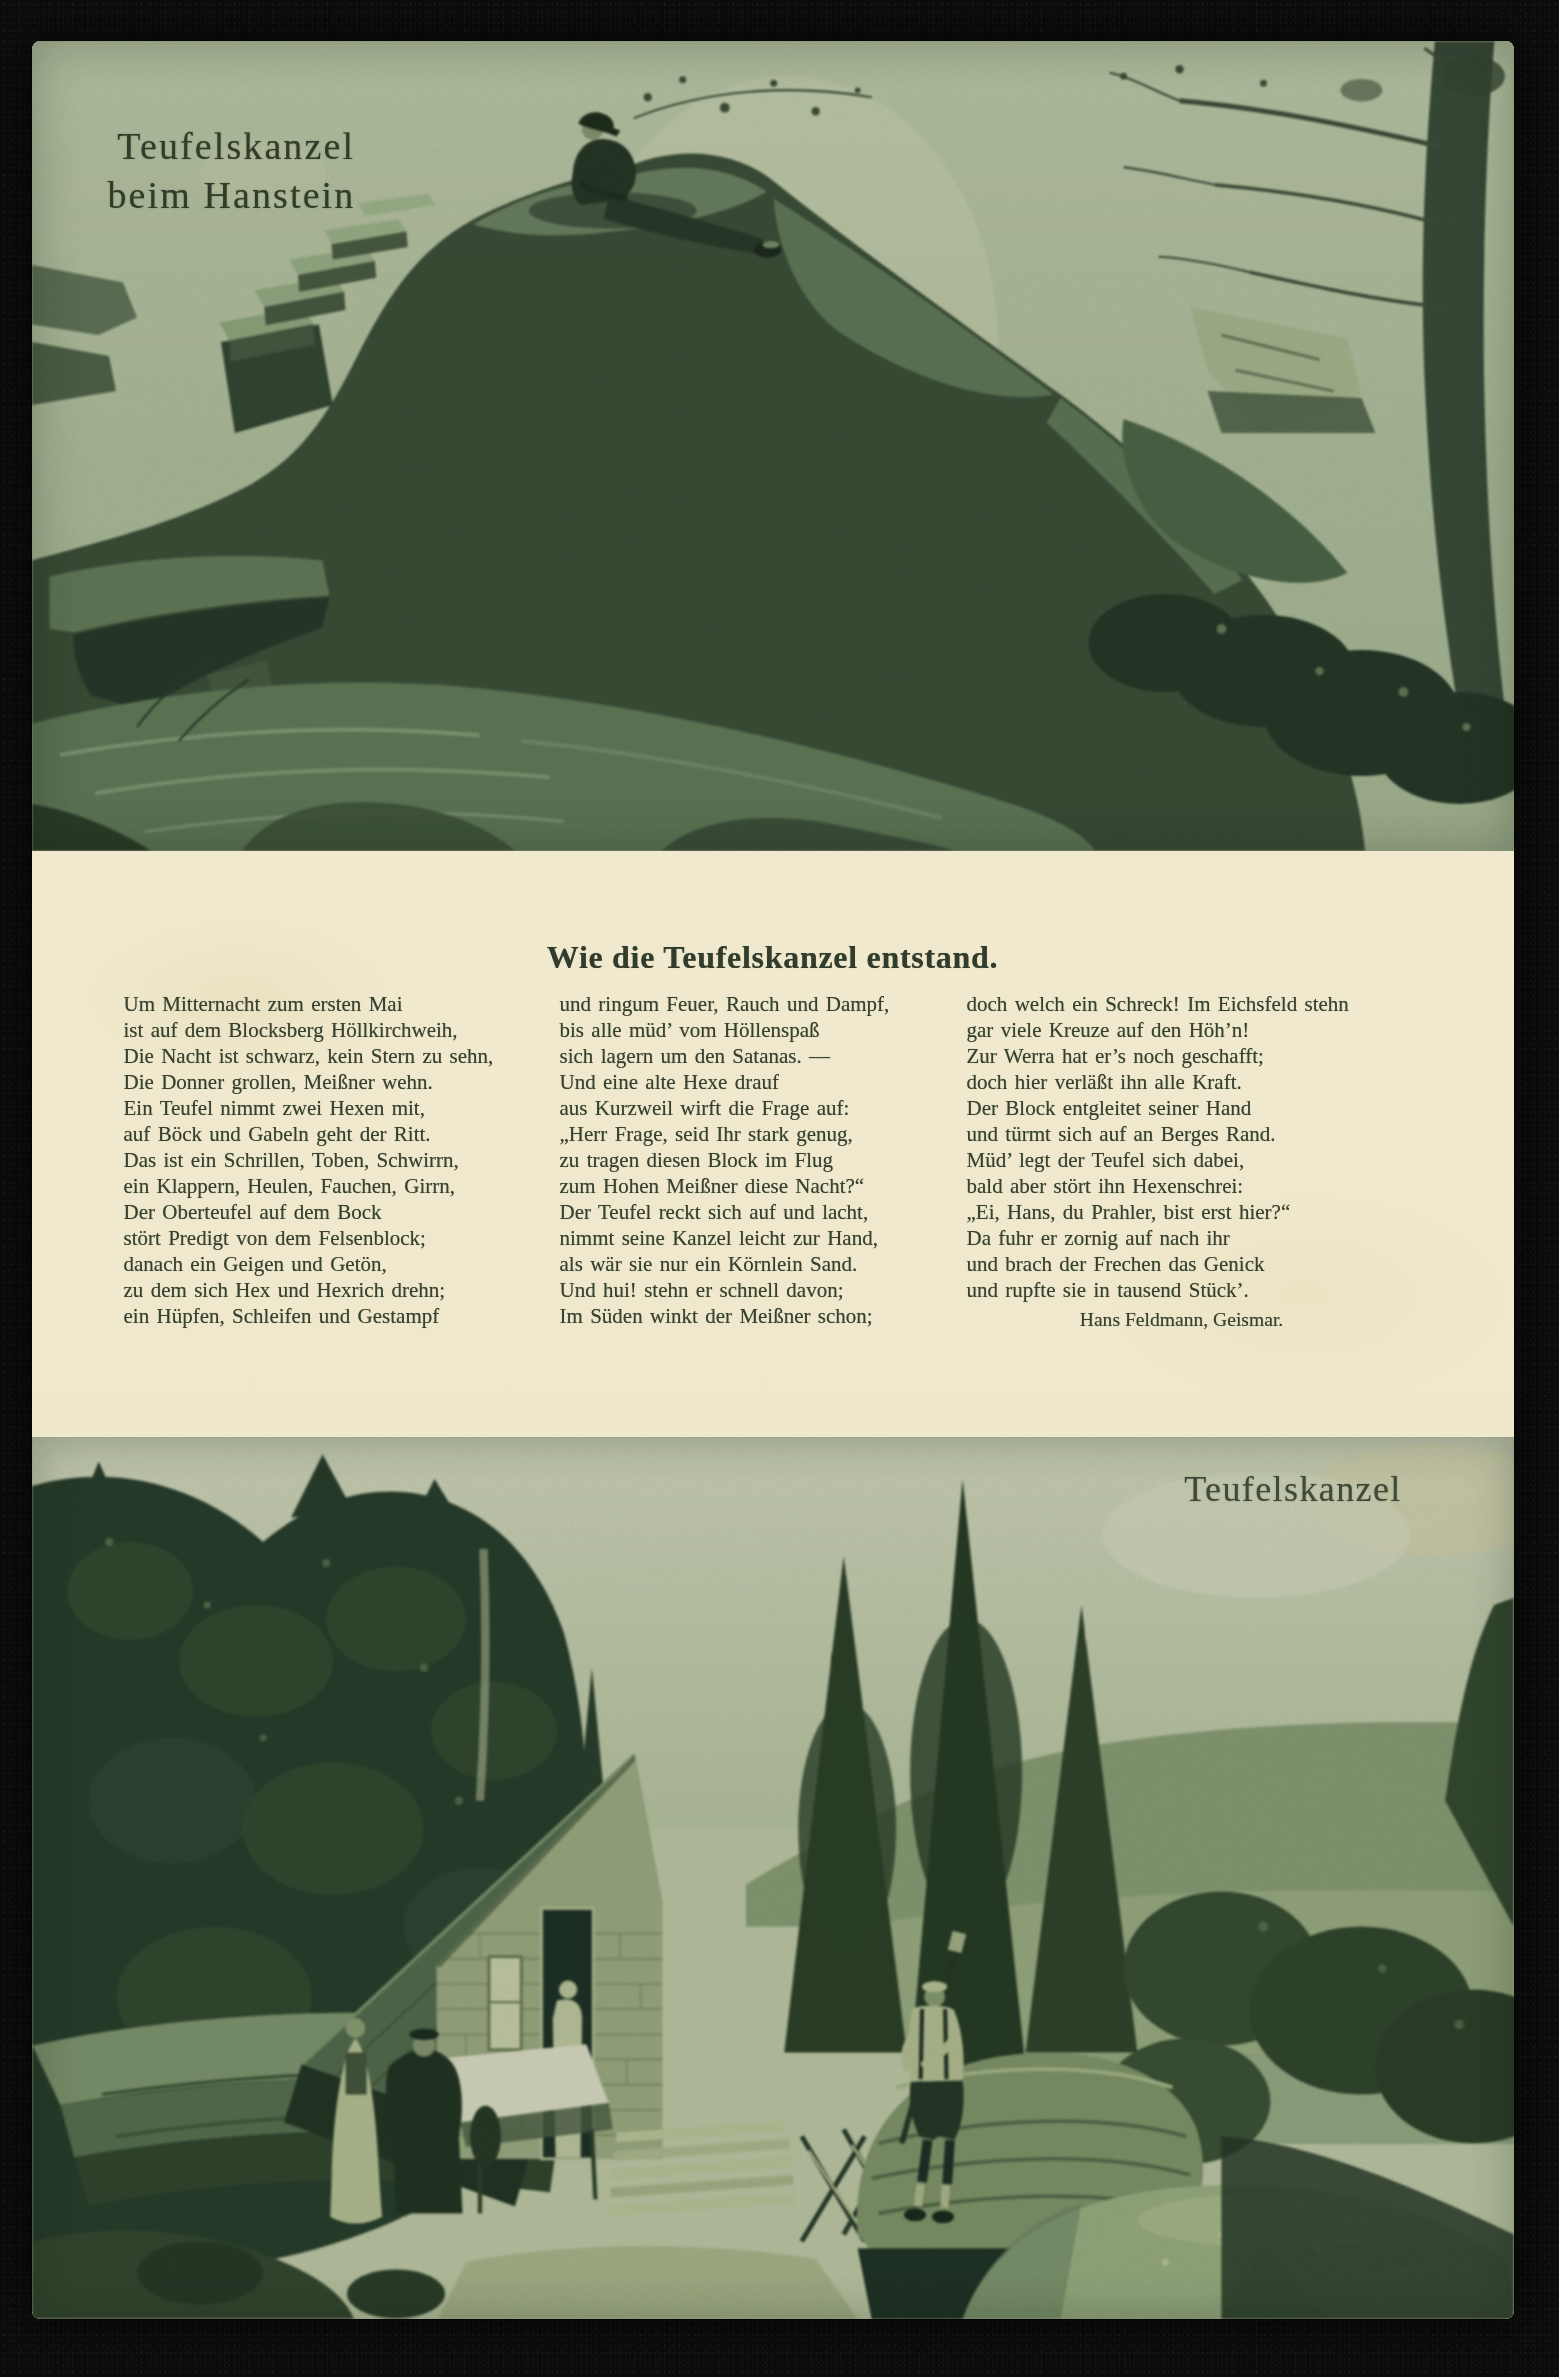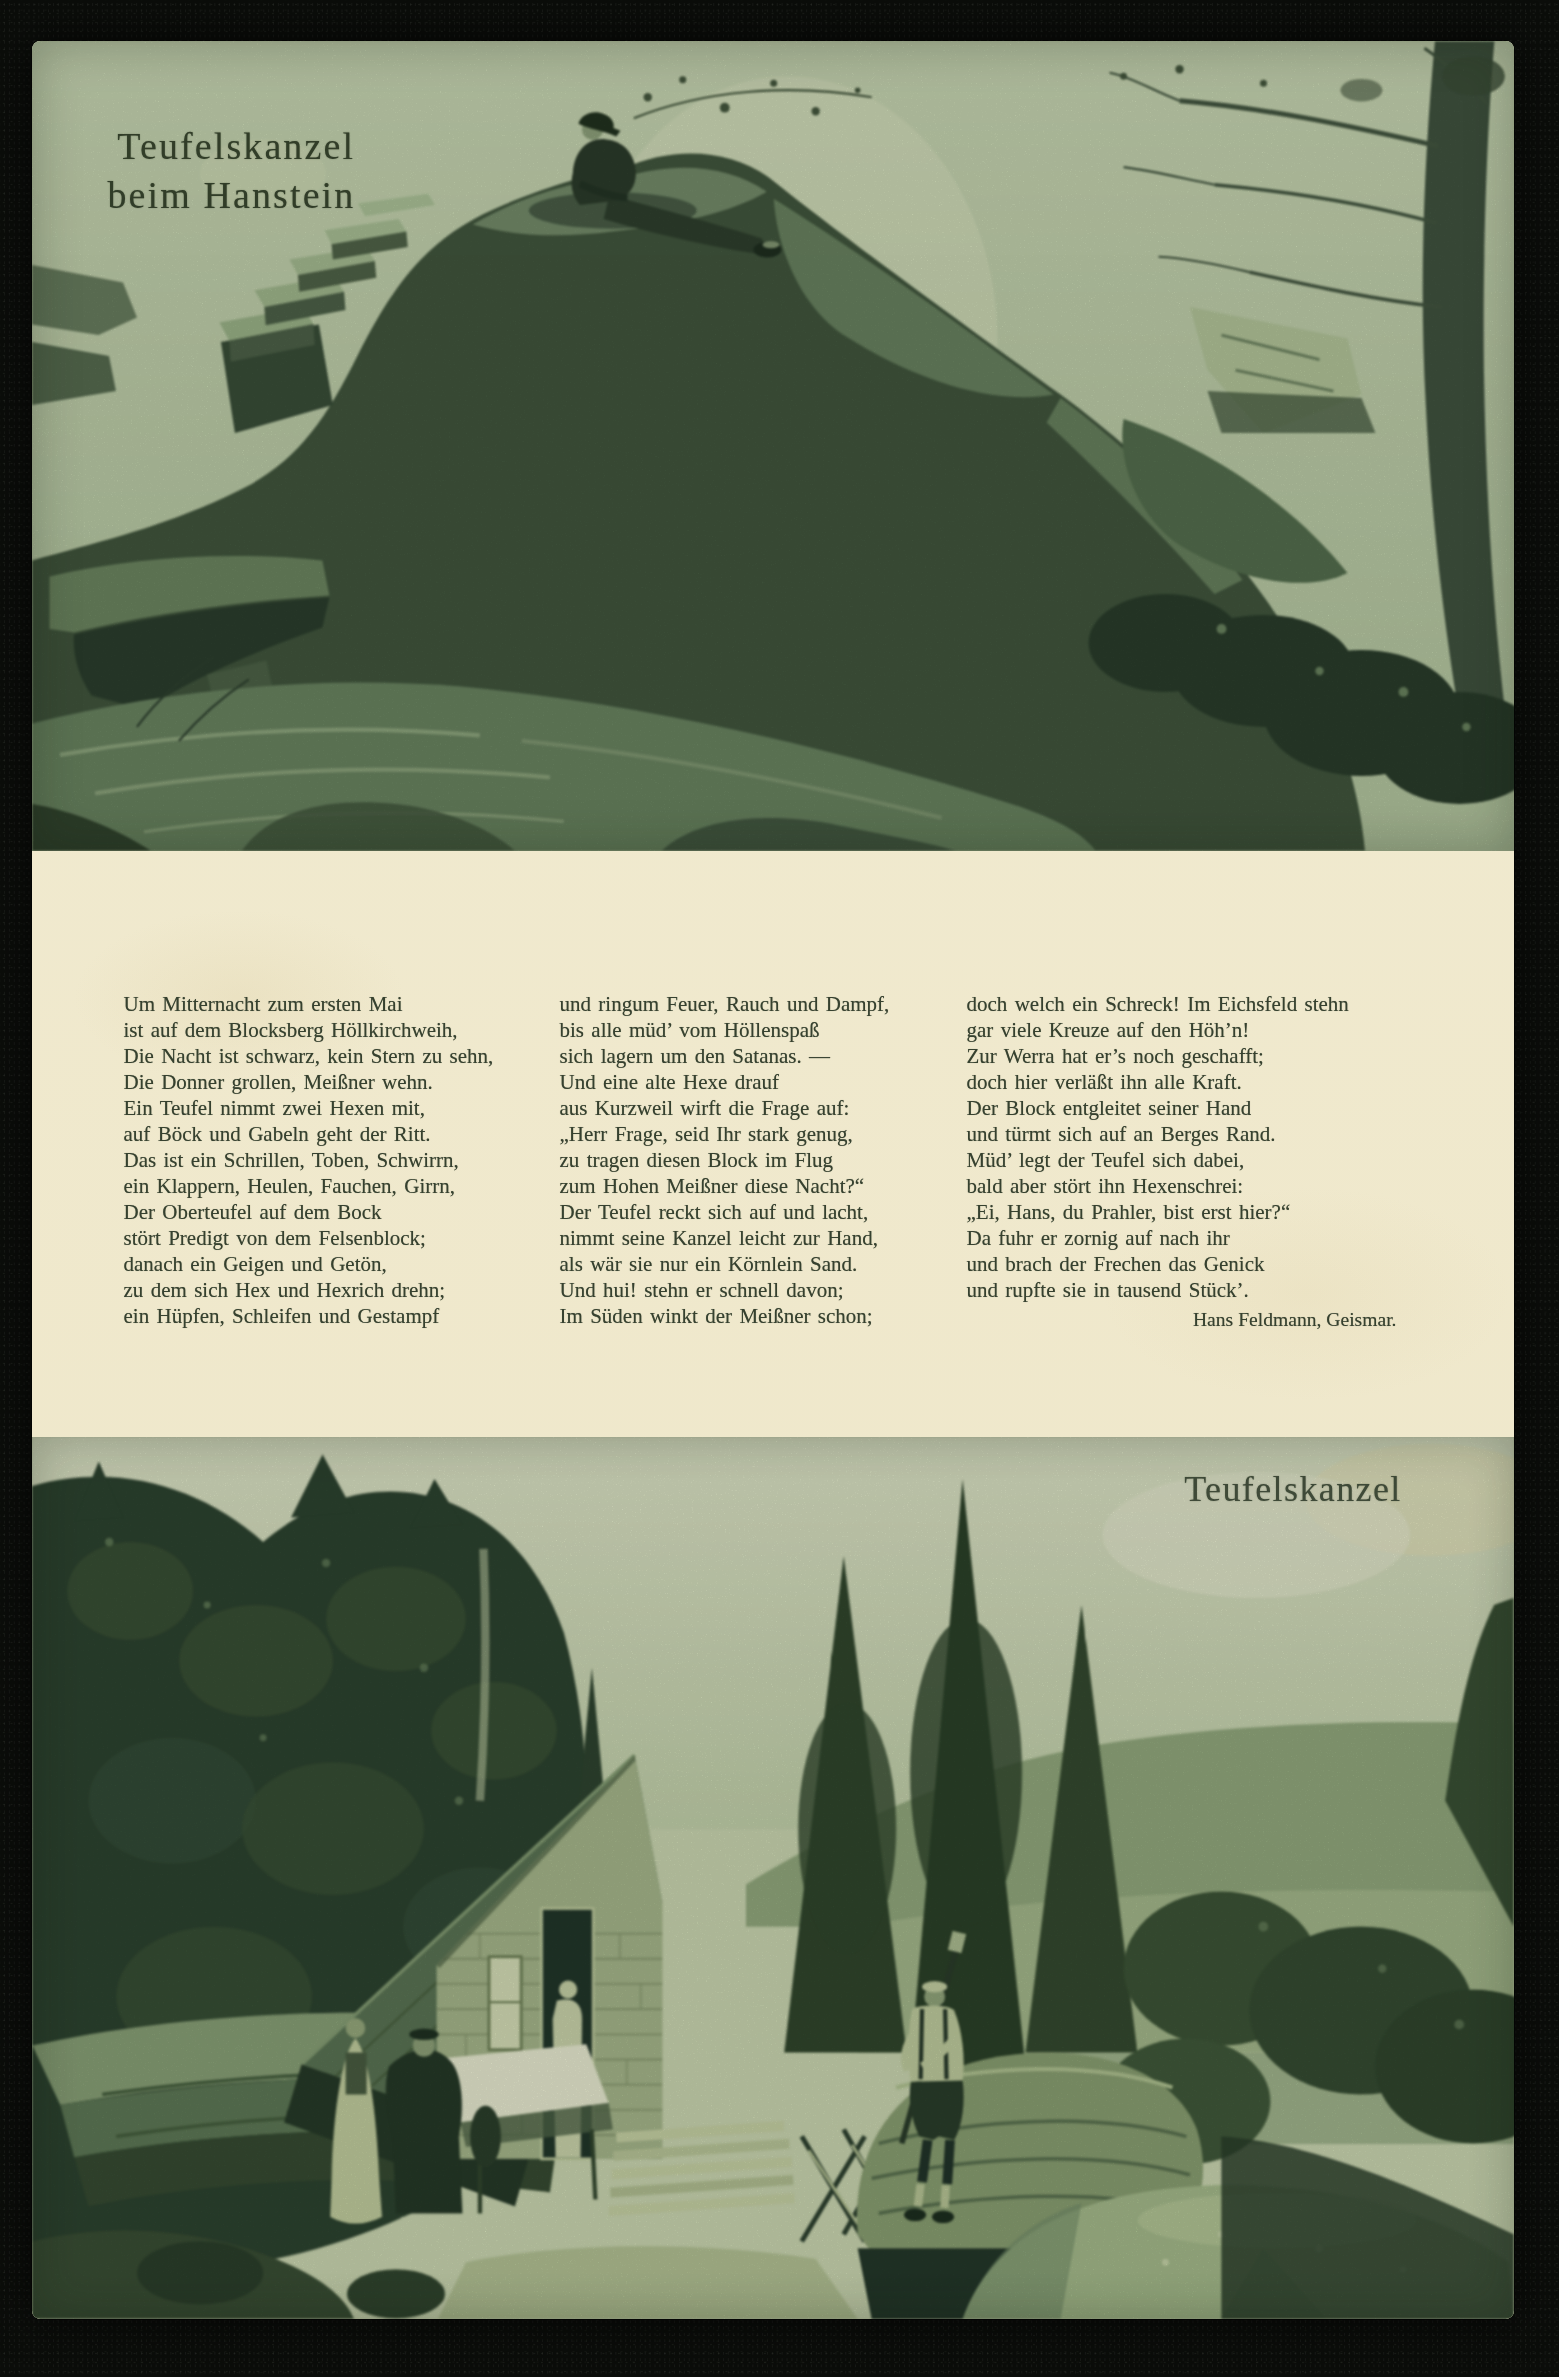--- a/index.html
+++ b/index.html
@@ -46,21 +46,21 @@
     font-size:32px;font-weight:bold;color:#313c2c;letter-spacing:0.7px;
     text-shadow:0 0 0.7px rgba(49,60,44,.6);
   }
   .col{position:absolute;top:140px;white-space:nowrap;}
   .col .pl{font-size:21px;line-height:26px;color:#36412f;word-spacing:2.1px;
     text-shadow:0 0 0.7px rgba(54,65,47,.55);}
   .col1{left:64px;width:448px;margin-left:28px;}
   .col2{left:528px;width:451px;}
   .col3{left:935px;width:466px;}
   .attribution{font-size:19.6px;line-height:25px;color:#36412f;margin-top:4.2px;
-    text-align:right;padding-right:36px;text-shadow:0 0 0.7px rgba(54,65,47,.55);}
+    text-align:center;padding-right:36px;text-shadow:0 0 0.7px rgba(54,65,47,.55);}
 </style>
 </head>
 <body>
 
 <div class="postcard">
 
   <div class="photo photo-top">
     <svg viewBox="0 0 2118 1157">
       <defs>
         <linearGradient id="skyT" x1="0" y1="0" x2="0" y2="1">
@@ -174,20 +174,21 @@
       </g>
       <rect x="0" y="0" width="2118" height="1157" filter="url(#grainA)" opacity="0.16"></rect>
     </svg>
     <div class="caption-top">
       <div class="l1">Teufelskanzel</div>
       <div class="l2">beim Hanstein</div>
     </div>
   </div>
 
   <div class="text-band">
+    <h1 class="poem-title">Wie die Teufelskanzel entstand.</h1>
     <div class="col col1">
       <div class="pl">Um Mitternacht zum ersten Mai</div>
       <div class="pl">ist auf dem Blocksberg Höllkirchweih,</div>
       <div class="pl">Die Nacht ist schwarz, kein Stern zu sehn,</div>
       <div class="pl">Die Donner grollen, Meißner wehn.</div>
       <div class="pl">Ein Teufel nimmt zwei Hexen mit,</div>
       <div class="pl">auf Böck und Gabeln geht der Ritt.</div>
       <div class="pl">Das ist ein Schrillen, Toben, Schwirrn,</div>
       <div class="pl">ein Klappern, Heulen, Fauchen, Girrn,</div>
       <div class="pl">Der Oberteufel auf dem Bock</div>

